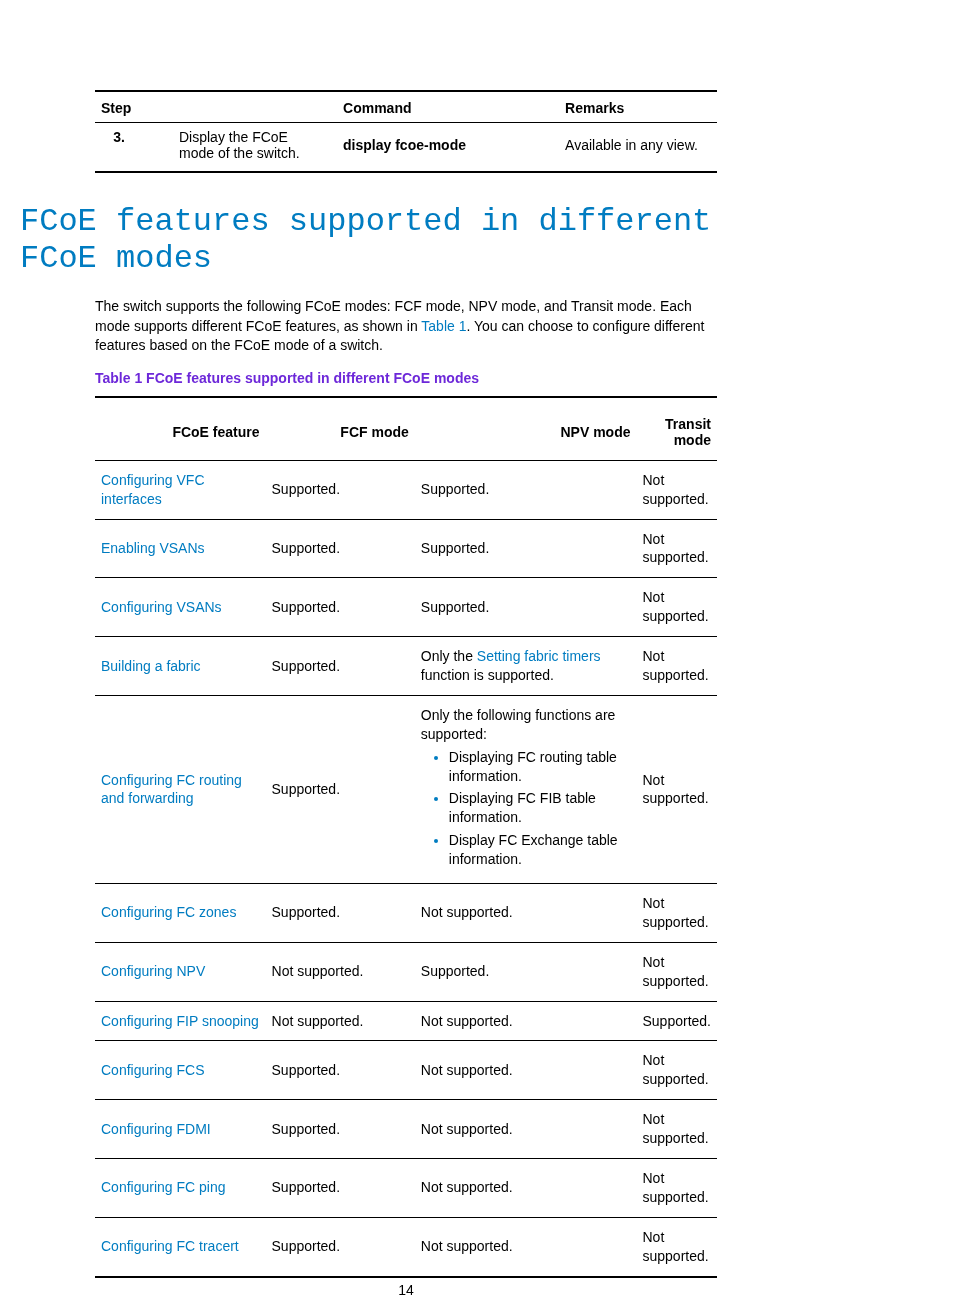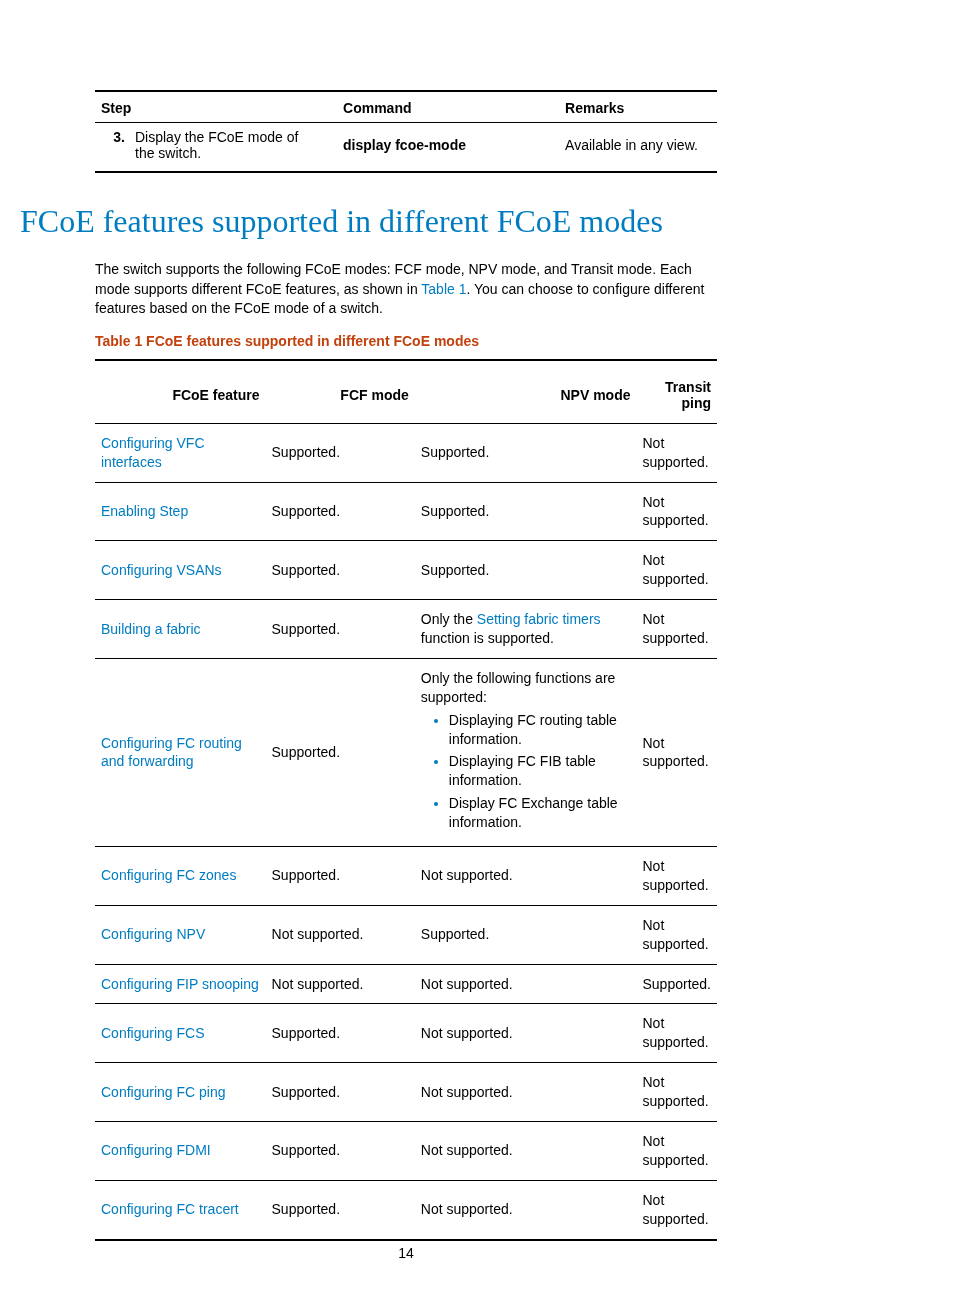--- a/index.html
+++ b/index.html
@@ -50,44 +50,44 @@
     vertical-align: middle;
   }
   .step-num {
     font-weight: bold;
   }
   .step-col {
     width: 210px;
     display: flex;
   }
   .step-num-cell { width: 24px; flex: none; text-align: right; padding-right: 8px;}
-  .step-text-cell { flex: 1; padding-left: 2px;}
+  .step-text-cell { flex: 1; padding-left: 2px; margin-left: 44px;}
   .cmd-col { width: 210px; }
   .bold { font-weight: bold; }
   
   .h1 {
-    font-family: Liberation Serif, serif;
+    font-family: Liberation Mono, monospace;
     font-weight: normal;
     font-size: 32px;
     color: #007cc1;
     margin: 20px 0 20px -75px;
   }
   .body-text {
     font-size: 14px;
     line-height: 1.4;
     margin: 16px 0 14px 0;
   }
   .link {
     color: #007cc1;
     cursor: pointer;
   }
   .table-caption {
     font-size: 14px;
     font-weight: bold;
-    color: #c2410c;
+    color: #6d28d9;
     margin: 14px 0 10px 0;
   }
   
   .feat-table {
     width: 100%;
     border-collapse: collapse;
   }
   .feat-table thead tr {
     border-top: 2px solid #000;
     border-bottom: 1px solid #000;
@@ -159,32 +159,32 @@
   </p>
 
   <div class="table-caption">Table 1 FCoE features supported in different FCoE modes</div>
 
   <table class="feat-table">
     <thead>
       <tr>
         <th class="col-feature">FCoE feature</th>
         <th class="col-fcf">FCF mode</th>
         <th class="col-npv">NPV mode</th>
-        <th class="col-transit">Transit ping</th>
+        <th class="col-transit">Transit mode</th>
       </tr>
     </thead>
     <tbody>
       <tr>
         <td><span class="link">Configuring VFC interfaces</span></td>
         <td>Supported.</td>
         <td>Supported.</td>
         <td>Not supported.</td>
       </tr>
       <tr>
-        <td><span class="link">Enabling Step</span></td>
+        <td><span class="link">Enabling VSANs</span></td>
         <td>Supported.</td>
         <td>Supported.</td>
         <td>Not supported.</td>
       </tr>
       <tr>
         <td><span class="link">Configuring VSANs</span></td>
         <td>Supported.</td>
         <td>Supported.</td>
         <td>Not supported.</td>
       </tr>
@@ -227,27 +227,27 @@
         <td>Not supported.</td>
         <td>Supported.</td>
       </tr>
       <tr>
         <td><span class="link">Configuring FCS</span></td>
         <td>Supported.</td>
         <td>Not supported.</td>
         <td>Not supported.</td>
       </tr>
       <tr>
+        <td><span class="link">Configuring FDMI</span></td>
+        <td>Supported.</td>
+        <td>Not supported.</td>
+        <td>Not supported.</td>
+      </tr>
+      <tr>
         <td><span class="link">Configuring FC ping</span></td>
-        <td>Supported.</td>
-        <td>Not supported.</td>
-        <td>Not supported.</td>
-      </tr>
-      <tr>
-        <td><span class="link">Configuring FDMI</span></td>
         <td>Supported.</td>
         <td>Not supported.</td>
         <td>Not supported.</td>
       </tr>
       <tr>
         <td><span class="link">Configuring FC tracert</span></td>
         <td>Supported.</td>
         <td>Not supported.</td>
         <td>Not supported.</td>
       </tr>

